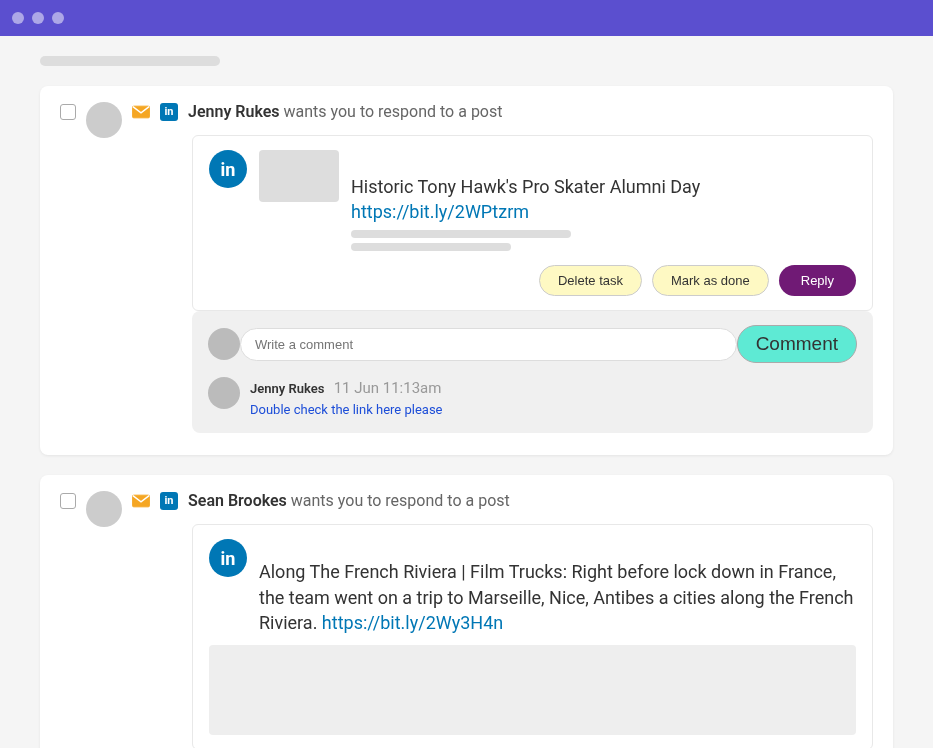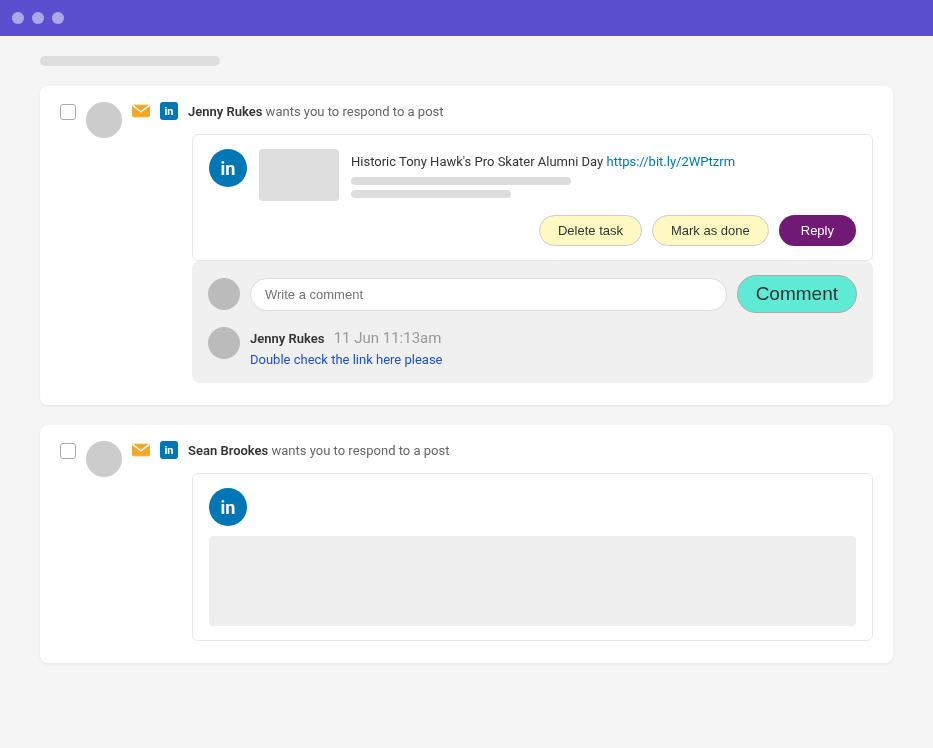--- a/index.html
+++ b/index.html
@@ -85,21 +85,21 @@
       display: inline-flex;
       align-items: center;
       justify-content: center;
       color: #fff;
       font-size: 11px;
       font-weight: 700;
       flex-shrink: 0;
     }
 
     .task-header-text {
-      font-size: 13px;
+      font-size: 16px;
       color: #333;
     }
     .task-header-text strong {
       font-weight: 600;
     }
     .task-header-text span.muted {
       color: #666;
     }
 
     .task-body {
@@ -125,23 +125,24 @@
       display: flex;
       align-items: center;
       justify-content: center;
       color: #fff;
       font-size: 18px;
       font-weight: 700;
       flex-shrink: 0;
     }
 
     .post-title {
-      font-size: 13px;
+      font-size: 18px;
       color: #333;
       line-height: 1.4;
+      margin-top: 20px;
     }
     .post-link {
       color: #0077b5;
       text-decoration: none;
     }
 
     .post-image-placeholder {
       width: 80px;
       height: 52px;
       background: #ddd;
@@ -199,21 +200,20 @@
     .comment-section {
       background: #f0f0f0;
       border-radius: 8px;
       padding: 14px 16px;
       margin-left: 60px;
     }
 
     .comment-input-row {
       display: flex;
       align-items: center;
-      gap: 10px;
       margin-bottom: 14px;
     }
 
     .avatar-small {
       width: 32px;
       height: 32px;
       border-radius: 50%;
       background: #bbb;
       flex-shrink: 0;
     }
@@ -396,20 +396,23 @@
             </svg>
             <div class="linkedin-badge">in</div>
             <div class="task-header-text">
               <strong>Sean Brookes</strong><span class="muted"> wants you to respond to a post</span>
             </div>
           </div>
 
           <div class="second-task-body">
             <div class="post-header">
               <div class="li-logo">in</div>
+              <div class="post-title">
+                <span>Along The French Riviera | Film Trucks: Right before lock down in France, the team went on a trip to Marseille, Nice, Antibes a cities along the French Riviera. </span><a href="#" class="post-link">https://bit.ly/2Wy3H4n</a>
+              </div>
             </div>
             <div class="post-body-placeholder"></div>
           </div>
 
         </div>
       </div>
     </div>
   </div>
 
 </div>

